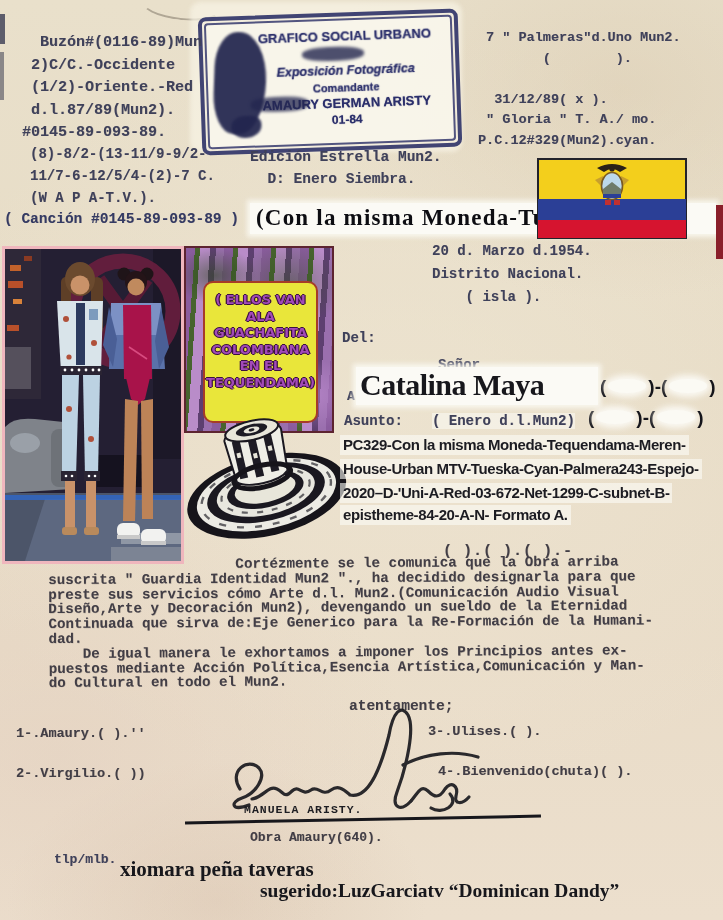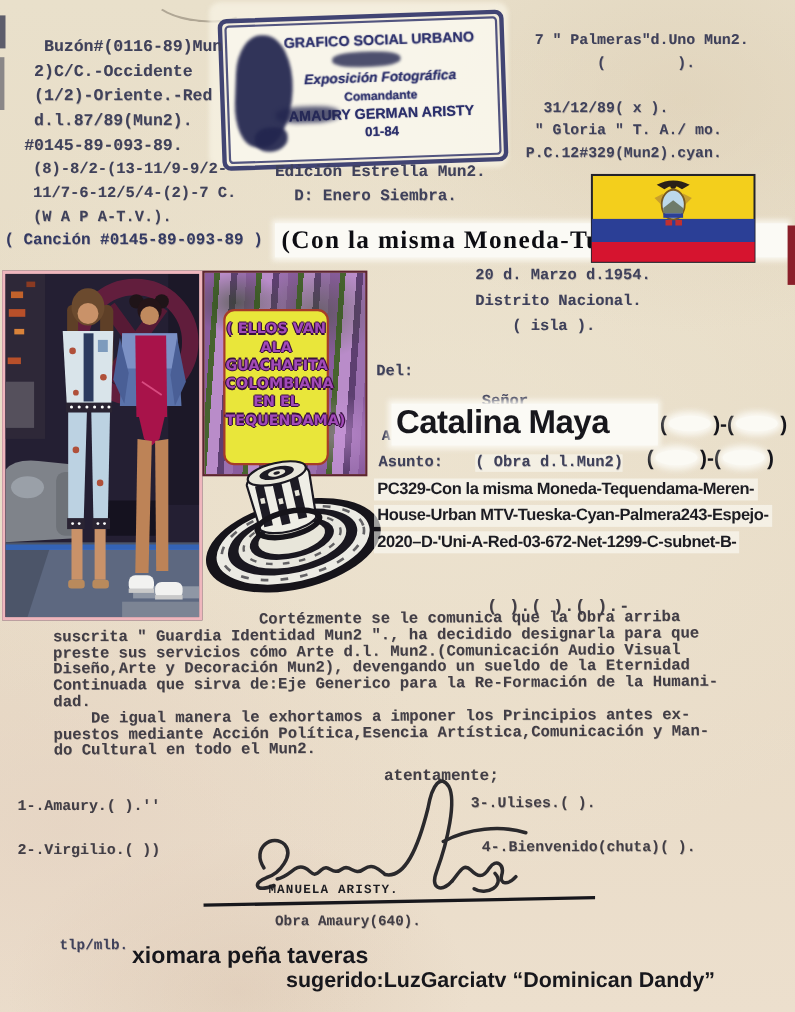--- a/index.html
+++ b/index.html
@@ -10,21 +10,21 @@
       radial-gradient(ellipse 500px 380px at 8% 82%, rgba(225,203,188,.42), transparent 70%),
       radial-gradient(ellipse 650px 520px at 55% 45%, rgba(240,232,214,.55), transparent 75%),
       radial-gradient(ellipse 300px 200px at 30% 98%, rgba(214,192,170,.45), transparent 70%),
       linear-gradient(180deg,#e9e0cb,#e7dcc6 40%,#e9dcc8 70%,#ecdfcd);}
   .abs{position:absolute;}
   pre{margin:0;white-space:pre;}
   .tw{font-family:"Liberation Mono","DejaVu Sans Mono",monospace;font-weight:700;
       color:#3f415a;text-shadow:.4px .4px 0 rgba(63,60,84,.3);}
   .twd{font-family:"Liberation Mono","DejaVu Sans Mono",monospace;font-weight:700;
       color:#423e46;text-shadow:.4px .4px 0 rgba(60,55,60,.3);}
-  .boldsans{font-family:Liberation Sans, sans-serif;font-weight:800;color:#17171c;}
+  .boldsans{font-family:Liberation Serif, serif;font-weight:800;color:#17171c;}
   .whiteband{background:#fbfaf5;box-shadow:0 0 5px 3px rgba(251,250,245,.85);}
   .pcline{font-family:"Liberation Sans","DejaVu Sans",sans-serif;font-weight:800;font-size:15px;
       letter-spacing:-.4px;color:#1c1c22;background:rgba(252,251,246,.6);padding:1px 3px;line-height:18px;}
   .phone b{font-family:"Liberation Sans",sans-serif;font-weight:800;font-size:19px;color:#15151b;}
   .oval{display:inline-block;width:38px;height:14px;border-radius:50%;background:#fbfaf4;
       box-shadow:0 0 6px 4px rgba(251,250,244,.95);margin:0 2px;vertical-align:0px;}
   .stamp{left:200px;top:13px;width:252px;height:130px;transform:rotate(-2deg);
       border:4px solid rgba(40,44,100,.88);border-radius:8px;}
   .stamp-inner{position:absolute;inset:2px;border:2px solid rgba(40,44,100,.8);border-radius:4px;
       background:rgba(250,247,238,.75);}
@@ -167,21 +167,21 @@
       <rect x="112" y="274" width="23" height="15" rx="6" fill="#f2f2f0"></rect>
       <rect x="136" y="280" width="25" height="15" rx="6" fill="#f2f2f0"></rect>
       <rect x="112" y="286" width="23" height="4" fill="#c9c9c9"></rect>
         <rect x="136" y="292" width="25" height="4" fill="#c9c9c9"></rect>
     </svg>
   </div>
 
   <div class="abs" style="left:184px;top:246px;width:150px;height:187px;border:2px solid #5d2430;box-sizing:border-box;
       background:repeating-linear-gradient(94deg,#8a5c9e 0 9px,#47632f 9px 14px,#b98cc9 14px 24px,#5d3f70 24px 30px,#9a6fae 30px 38px);">
     <div class="abs" style="inset:0;background:radial-gradient(ellipse 60px 40px at 20% 15%,rgba(40,70,25,.55),transparent 70%),radial-gradient(ellipse 70px 50px at 85% 80%,rgba(203,150,220,.5),transparent 70%),radial-gradient(ellipse 80px 60px at 70% 20%,rgba(50,80,30,.45),transparent 70%);"></div>
-    <div class="abs" style="left:17px;top:33px;width:96px;height:142px;background:#e9e63a;border:2px solid #a63c28;border-radius:10px;padding-top:9px;box-sizing:border-box;">
+    <div class="abs" style="left:17px;top:33px;width:115px;height:142px;background:#e9e63a;border:2px solid #a63c28;border-radius:10px;padding-top:9px;box-sizing:border-box;">
       <div class="flower-line">( ELLOS VAN ALA</div>
       <div class="flower-line">GUACHAFITA</div>
       <div class="flower-line">COLOMBIANA</div>
       <div class="flower-line">EN EL</div>
       <div class="flower-line">TEQUENDAMA)</div>
     </div>
   </div>
 
   <svg class="abs" style="left:178px;top:412px;" width="172" height="136" viewBox="0 0 172 136">
     <g transform="rotate(-13 86 72)">
@@ -216,28 +216,29 @@
 Destino Social Mun2.</pre>
 
   <div class="abs tw" style="left:347px;top:389px;font-size:13px;">A;</div>
   <div class="abs whiteband" style="left:356px;top:367px;width:242px;height:38px;"></div>
   <div class="abs boldsans" style="left:360px;top:368px;font-size:30px;letter-spacing:-.5px;">Catalina Maya</div>
   <span class="abs phone" style="left:600px;top:376px;">
     <b>(</b><span class="oval"></span><b>)</b><b>-</b><b>(</b><span class="oval"></span><b>)</b>
   </span>
 
   <div class="abs tw" style="left:344px;top:413px;font-size:14px;">Asunto:</div>
-  <div class="abs tw" style="left:432px;top:413px;font-size:14px;background:rgba(252,251,246,.55);">( Obra d.l.Mun2)</div>
+  <div class="abs tw" style="left:432px;top:413px;font-size:14px;background:rgba(252,251,246,.55);">( Enero d.l.Mun2)</div>
   <span class="abs phone" style="left:588px;top:407px;">
     <b>(</b><span class="oval"></span><b>)</b><b>-</b><b>(</b><span class="oval"></span><b>)</b>
   </span>
 
   <div class="abs pcline" style="left:340px;top:435px;">PC329-Con la misma Moneda-Tequendama-Meren-</div>
   <div class="abs pcline" style="left:340px;top:459px;">House-Urban MTV-Tueska-Cyan-Palmera243-Espejo-</div>
   <div class="abs pcline" style="left:340px;top:483px;">2020–D-'Uni-A-Red-03-672-Net-1299-C-subnet-B-</div>
+  <div class="abs pcline" style="left:340px;top:505px;">epistheme-84-20-A-N- Formato A.</div>
   <div class="abs twd" style="left:443px;top:543px;font-size:15px;letter-spacing:1px;">(      ).(      ).(      ).-</div>
 
   <pre class="abs twd" style="left:48px;top:558px;font-size:14.2px;line-height:14.8px;transform:rotate(-.35deg);transform-origin:left top;">                      Cortézmente se le comunica que la Obra arriba
 suscrita " Guardia Identidad Mun2 "., ha decidido designarla para que
 preste sus servicios cómo Arte d.l. Mun2.(Comunicación Audio Visual
 Diseño,Arte y Decoración Mun2), devengando un sueldo de la Eternidad
 Continuada que sirva de:Eje Generico para la Re-Formación de la Humani-
 dad.
     De igual manera le exhortamos a imponer los Principios antes ex-
 puestos mediante Acción Política,Esencia Artística,Comunicación y Man-

